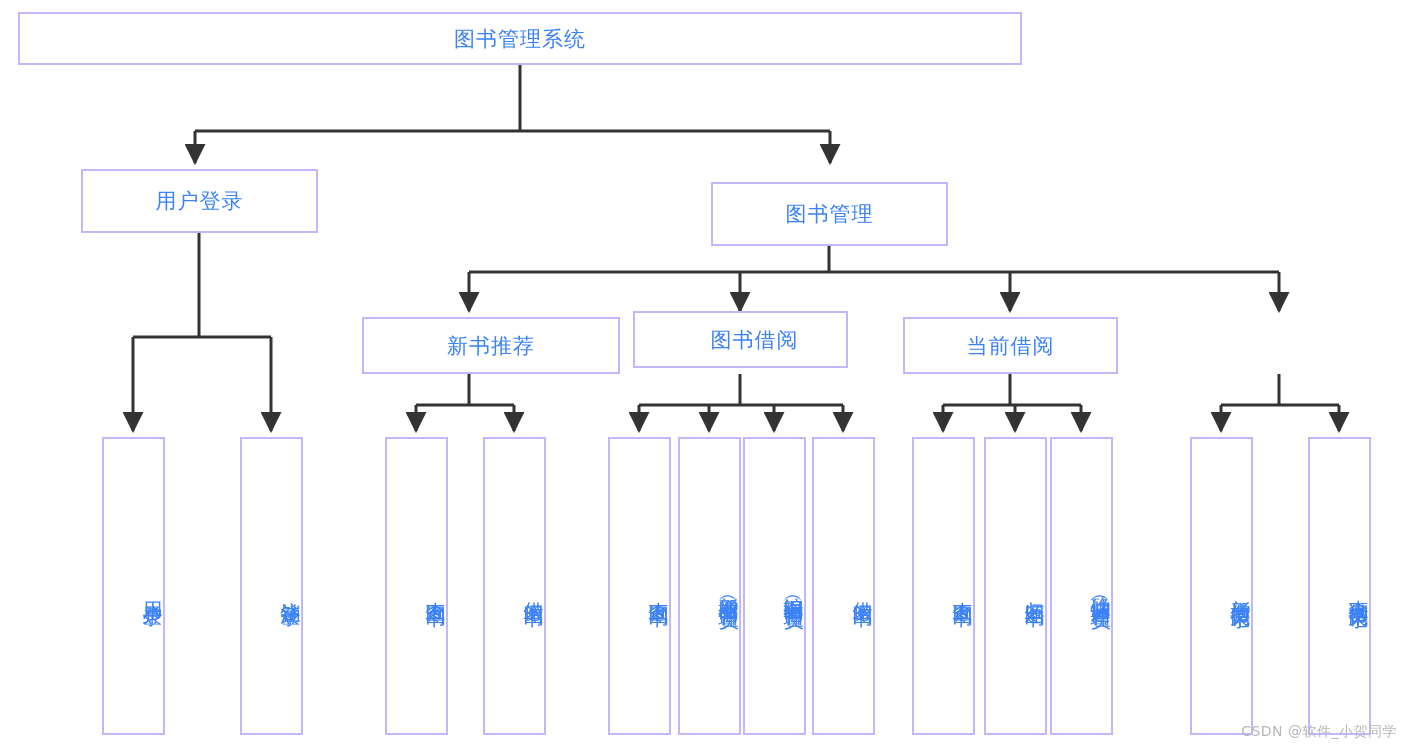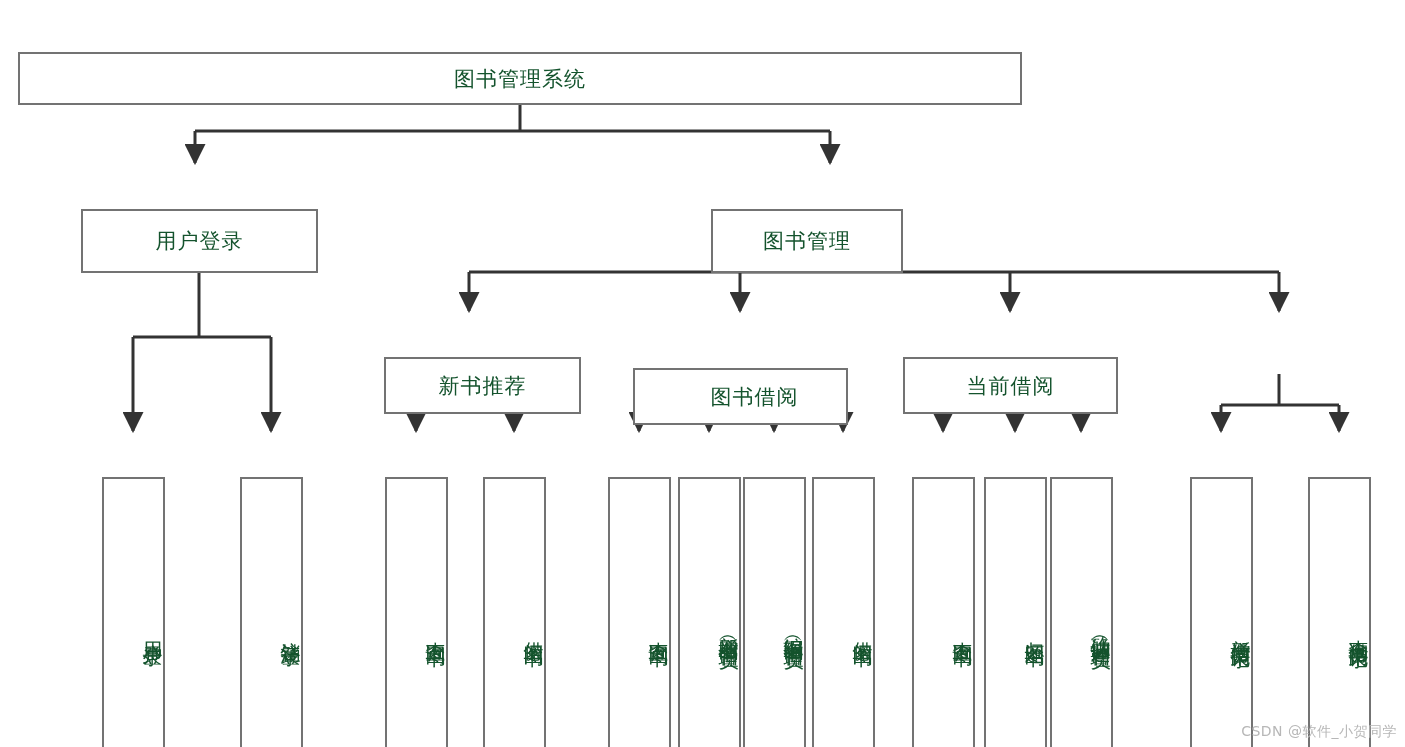--- a/index.html
+++ b/index.html
@@ -22,27 +22,26 @@
   svg.diagram-svg {
     position: absolute;
     top: 0;
     left: 0;
     width: 1405px;
     height: 747px;
   }
   .node-box {
     position: absolute;
     box-sizing: border-box;
-    border: 2px solid #737373;
+    border: 2px solid #c4b5fd;
     background: #ffffff;
     display: flex;
     align-items: center;
     justify-content: center;
-    color: #14532d;
-    margin-top: 40px;
+    color: #3b82f6;
   }
   .node-box.horizontal {
     font-size: 21px;
     letter-spacing: 1px;
   }
   .node-box.vertical {
     writing-mode: vertical-rl;
     text-orientation: upright;
     font-size: 20px;
     letter-spacing: 2px;
@@ -122,28 +121,28 @@
     </g>
   </svg>
 
   <div class="node-box horizontal" id="node-root" style="left: 18px; top: 12px; width: 1004px; height: 53px;">
     <span>图书管理系统</span>
   </div>
 
   <div class="node-box horizontal" id="node-l2-0" style="left: 81px; top: 169px; width: 237px; height: 64px;">
     <span>用户登录</span>
   </div>
-  <div class="node-box horizontal" id="node-l2-1" style="left: 711px; top: 169px; width: 192px; height: 64px; text-align: center;">
+  <div class="node-box horizontal" id="node-l2-1" style="left: 711px; top: 182px; width: 237px; height: 64px; text-align: center;">
     <span>图书管理</span>
   </div>
 
-  <div class="node-box horizontal" id="node-l3-0" style="left: 384px; top: 317px; width: 197px; height: 57px;">
+  <div class="node-box horizontal" id="node-l3-0" style="left: 362px; top: 317px; width: 258px; height: 57px;">
     <span>新书推荐</span>
   </div>
-  <div class="node-box horizontal" id="node-l3-1" style="left: 633px; top: 328px; width: 215px; height: 57px; padding-left: 28px;">
+  <div class="node-box horizontal" id="node-l3-1" style="left: 633px; top: 311px; width: 215px; height: 57px; padding-left: 28px;">
     <span>图书借阅</span>
   </div>
   <div class="node-box horizontal" id="node-l3-2" style="left: 903px; top: 317px; width: 215px; height: 57px;">
     <span>当前借阅</span>
   </div>
 
   <div class="node-box vertical" id="node-leaf-0" style="left: 102px; top: 437px; width: 63px; height: 298px;">
     <span class="vlabel">用户登录</span>
   </div>
   <div class="node-box vertical" id="node-leaf-1" style="left: 240px; top: 437px; width: 63px; height: 298px;">

